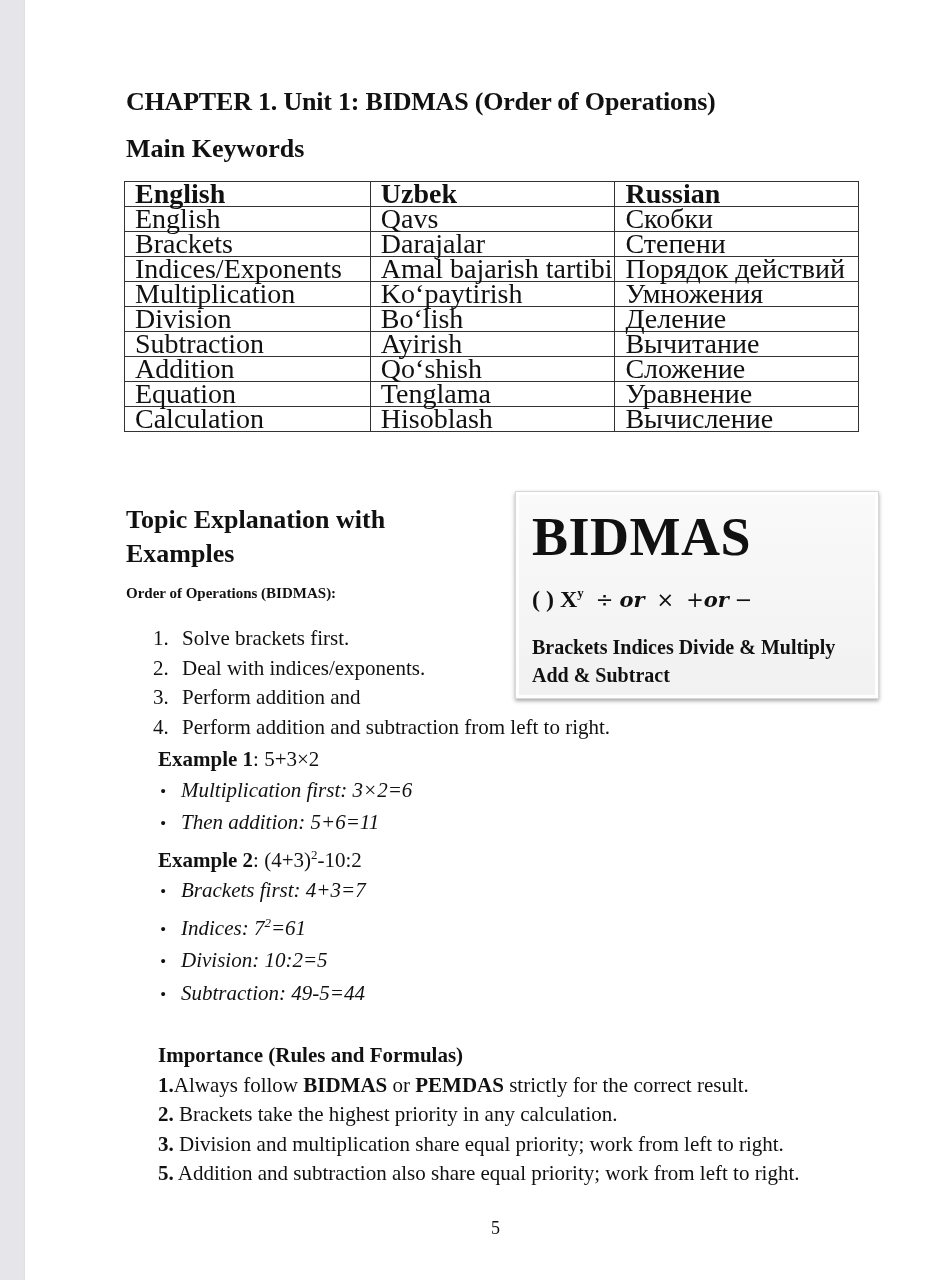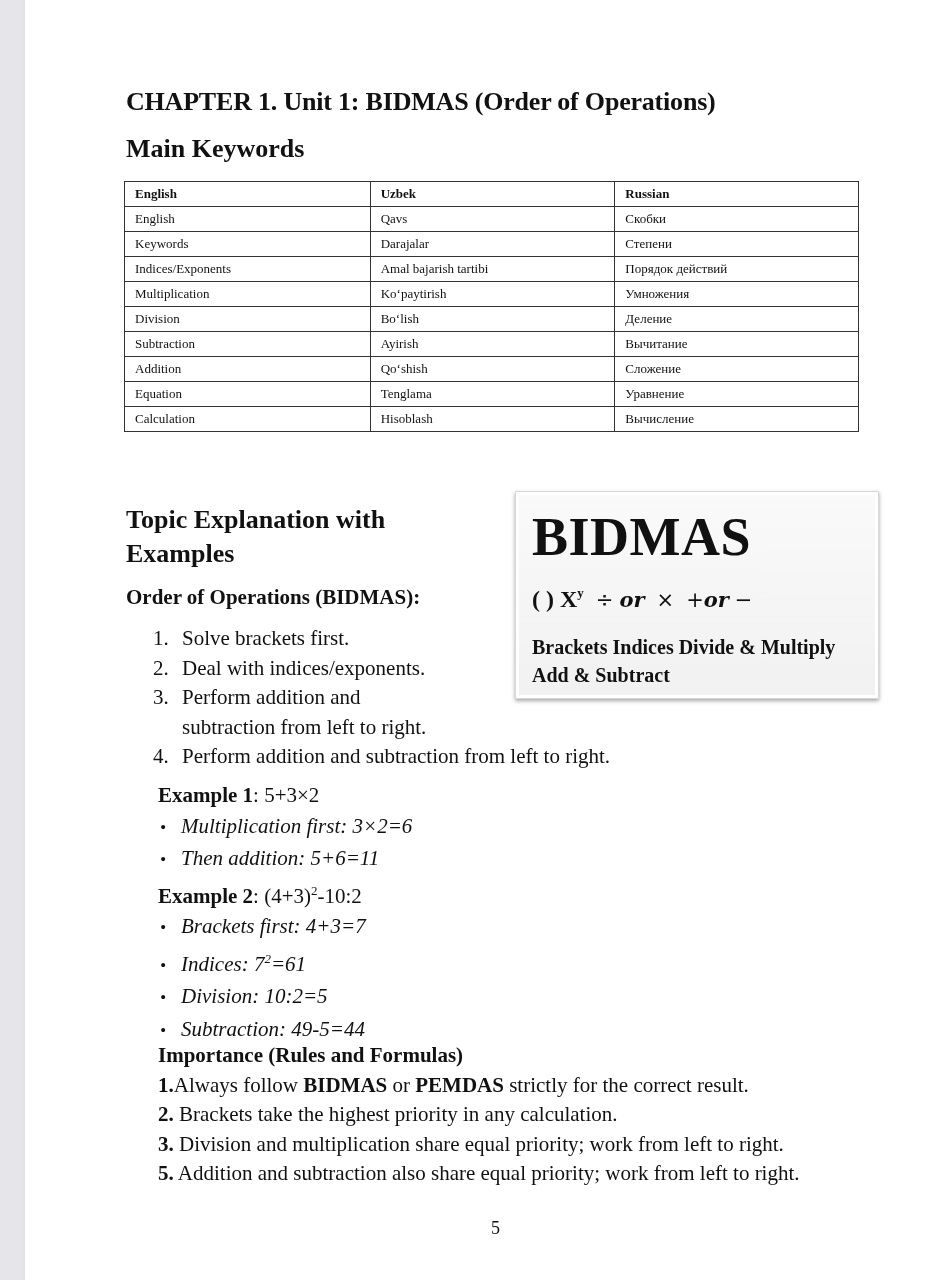--- a/index.html
+++ b/index.html
@@ -13,49 +13,49 @@
     position: absolute; left: 6px; top: 0; width: 932px; height: 1280px;
     background: #ffffff;
     box-shadow: 0 0 2px #cfcfd6;
     margin-left: 19px;
   }
   .abs { position: absolute; white-space: nowrap; }
   .chapter-title { left: 101px; top: 87px; font-size: 26px; font-weight: bold; letter-spacing: -0.2px; }
   .kw-title { left: 101px; top: 134px; font-size: 26px; font-weight: bold; }
   table.kw {
     position: absolute; left: 99px; top: 181px; width: 735px;
-    border-collapse: collapse; font-size: 13px; line-height: 22px;
+    border-collapse: collapse; font-size: 28px; line-height: 22px;
   }
   table.kw td, table.kw th {
     border: 1.5px solid #333; padding: 0 0 0 10px; text-align: left;
     height: 24px; font-weight: normal;
   }
   table.kw th { font-weight: bold; }
   table.kw col.c1 { width: 246px; } table.kw col.c2 { width: 245px; } table.kw col.c3 { width: 244px; }
 
   .topic-title { left: 101px; top: 503px; font-size: 26px; font-weight: bold; line-height: 34px; white-space: normal; width: 320px; }
-  .order-title { left: 101px; top: 585px; font-size: 21px; font-weight: bold; }
+  .order-title { left: 101px; top: 585px; font-size: 15px; font-weight: bold; }
   .steps { left: 128px; top: 624px; font-size: 21px; line-height: 29.5px; }
   .steps .num { display: inline-block; width: 29px; text-align: left; }
   .steps .cont { padding-left: 29px; }
 
   .bidmas-box {
     position: absolute; left: 490px; top: 491px; width: 362px; height: 206px;
     background: linear-gradient(#fafafa, #f1f1f1);
     border: 1px solid #d8d8d8;
     box-shadow: 0 2px 4px rgba(0,0,0,0.35), inset 0 0 0 3px #fff;
   }
   .bidmas-big { left: 16px; top: 14px; font-size: 54px; font-weight: bold; letter-spacing: 0.5px; }
   .bidmas-symbols { left: 16px; top: 93px; font-size: 24px; font-weight: bold; }
   .bidmas-symbols sup { font-size: 13px; vertical-align: 10px; }
   .bidmas-symbols .ital { font-style: italic; font-family: "DejaVu Serif", serif; font-size: 21px; }
   .bidmas-symbols .op { font-family: "DejaVu Sans", sans-serif; font-weight: normal; font-size: 21px; }
   .bidmas-words { left: 16px; top: 141px; font-size: 20px; font-weight: bold; line-height: 28px; white-space: normal; width: 340px; }
 
-  .examples { left: 133px; top: 780px; font-size: 21px; line-height: 30.5px; }
+  .examples { left: 133px; top: 744px; font-size: 21px; line-height: 30.5px; }
   .examples .bullet { padding-left: 2px; font-style: italic; }
   .examples .bullet .dot { display: inline-block; width: 21px; font-size: 17px; }
   .examples sup { font-size: 13px; vertical-align: 8px; }
 
   .imp { left: 133px; top: 1041px; font-size: 21px; line-height: 29.5px; }
   .page-num { left: 466px; top: 1218px; font-size: 18px; }
   b { font-weight: bold; }
 </style>
 </head>
 <body>
@@ -78,21 +78,21 @@
         <th>Russian</th>
       </tr>
     </thead>
     <tbody id="kw-body">
         <tr>
           <td>English</td>
           <td>Qavs</td>
           <td>Скобки</td>
         </tr>
         <tr>
-          <td>Keywords</td>
+          <td>Brackets</td>
           <td>Darajalar</td>
           <td>Степени</td>
         </tr>
         <tr>
           <td>Indices/Exponents</td>
           <td>Amal bajarish tartibi</td>
           <td>Порядок действий</td>
         </tr>
         <tr>
           <td>Multiplication</td>
@@ -127,21 +127,20 @@
       </tbody>
   </table>
 
   <div class="abs topic-title">Topic Explanation with Examples</div>
   <div class="abs order-title">Order of Operations (BIDMAS):</div>
 
   <div class="abs steps">
     <div><span class="num">1.</span><span>Solve brackets first.</span></div>
     <div><span class="num">2.</span><span>Deal with indices/exponents.</span></div>
     <div><span class="num">3.</span><span>Perform addition and</span></div>
-    <div class="cont">subtraction from left to right.</div>
     <div><span class="num">4.</span><span>Perform addition and subtraction from left to right.</span></div>
   </div>
 
   <div class="bidmas-box">
     <div class="abs bidmas-big">BIDMAS</div>
     <div class="abs bidmas-symbols">
       <span>( )</span>
       <span><span>X</span><sup>y</sup></span>
       &nbsp;<span class="op">÷</span>
       <span class="ital">or</span>

